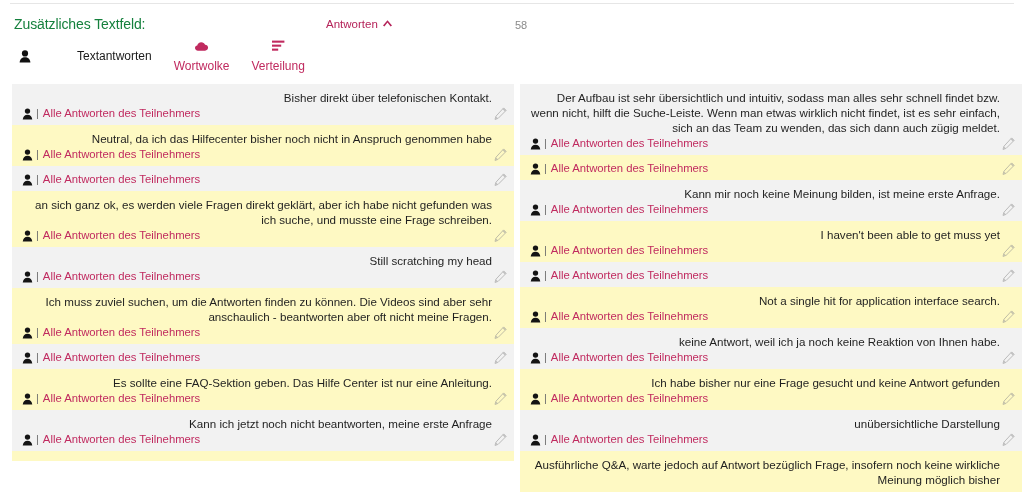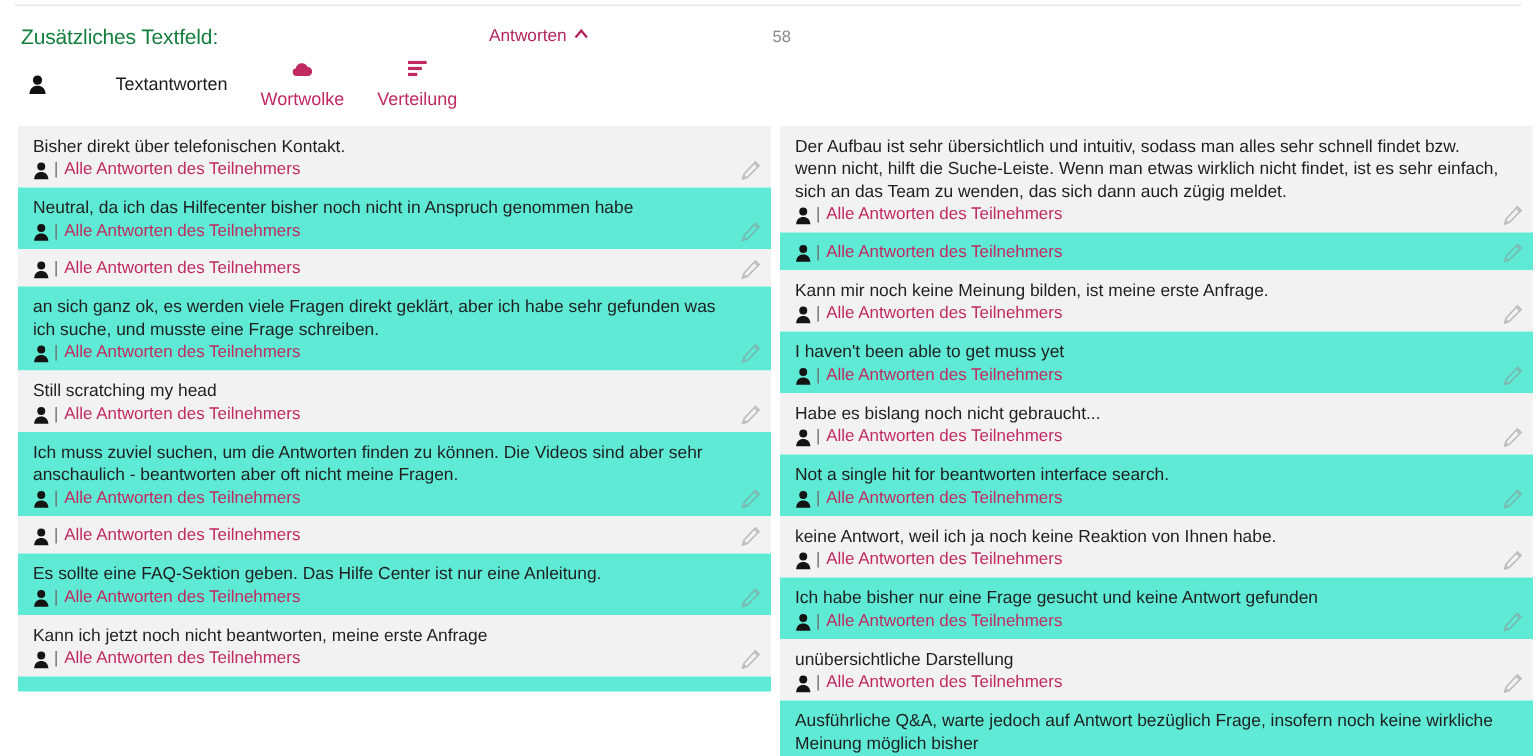--- a/index.html
+++ b/index.html
@@ -89,27 +89,28 @@
     width: 1024px;
     height: 420px;
     display: flex;
     gap: 0px;
     overflow: hidden;
   }
   .col {
     width: 502px;
     flex: 0 0 502px;
     overflow: hidden;
+    text-align: right;
   }
   .col-left { margin-left: 12px; }
   .col-right { margin-left: 6px; }
   .resp {
     padding: 6px 22px 4px 10px;
     position: relative;
-    background: #5eead4;
+    background: #fef9c3;
   }
   .resp.alt { background: #f2f2f2; }
   .resp-text {
     font-size: 11.6px;
     line-height: 15px;
     color: #1f1f1f;
     margin: 0 0 1px 0;
     word-wrap: break-word;
   }
   .resp-meta {
@@ -249,21 +250,21 @@
           </div>
           <span class="edit-icon">
             <svg width="13" height="13" viewBox="0 0 13 13">
               <path d="M9.6 0.9 L12.1 3.4 L4.1 11.4 L1.0 12.4 L1.9 9.3 Z" fill="none" stroke="#8d8d8d" stroke-width="1"></path>
               <path d="M9.6 0.9 L12.1 3.4 L10.9 4.6 L8.4 2.1 Z" fill="#9a9a9a"></path>
               <path d="M1.9 9.3 L1.0 12.4 L4.1 11.4 Z" fill="#9a9a9a"></path>
             </svg>
           </span>
         </div>
         <div class="resp">
-          <div class="resp-text">an sich ganz ok, es werden viele Fragen direkt geklärt, aber ich habe sehr gefunden was ich suche, und musste eine Frage schreiben.</div>
+          <div class="resp-text">an sich ganz ok, es werden viele Fragen direkt geklärt, aber ich habe nicht gefunden was ich suche, und musste eine Frage schreiben.</div>
           <div class="resp-meta">
             <span class="person-icon">
               <svg width="11" height="12" viewBox="0 0 12 13">
                 <circle cx="6" cy="3.3" r="2.9" fill="#141414"></circle>
                 <path d="M0.8 12.5 C1.1 9.0 3.2 7.3 6 7.3 C8.8 7.3 10.9 9.0 11.2 12.5 Z" fill="#141414"></path>
               </svg>
             </span>
             <span class="meta-sep">|</span>
             <span class="meta-link">Alle Antworten des Teilnehmers</span>
           </div>
@@ -450,41 +451,40 @@
           </div>
           <span class="edit-icon">
             <svg width="13" height="13" viewBox="0 0 13 13">
               <path d="M9.6 0.9 L12.1 3.4 L4.1 11.4 L1.0 12.4 L1.9 9.3 Z" fill="none" stroke="#8d8d8d" stroke-width="1"></path>
               <path d="M9.6 0.9 L12.1 3.4 L10.9 4.6 L8.4 2.1 Z" fill="#9a9a9a"></path>
               <path d="M1.9 9.3 L1.0 12.4 L4.1 11.4 Z" fill="#9a9a9a"></path>
             </svg>
           </span>
         </div>
         <div class="resp alt">
-          <div class="resp-text">Habe es bislang noch nicht gebraucht...</div>
-          <div class="resp-meta">
-            <span class="person-icon">
-              <svg width="11" height="12" viewBox="0 0 12 13">
-                <circle cx="6" cy="3.3" r="2.9" fill="#141414"></circle>
-                <path d="M0.8 12.5 C1.1 9.0 3.2 7.3 6 7.3 C8.8 7.3 10.9 9.0 11.2 12.5 Z" fill="#141414"></path>
-              </svg>
-            </span>
-            <span class="meta-sep">|</span>
-            <span class="meta-link">Alle Antworten des Teilnehmers</span>
-          </div>
-          <span class="edit-icon">
-            <svg width="13" height="13" viewBox="0 0 13 13">
-              <path d="M9.6 0.9 L12.1 3.4 L4.1 11.4 L1.0 12.4 L1.9 9.3 Z" fill="none" stroke="#8d8d8d" stroke-width="1"></path>
-              <path d="M9.6 0.9 L12.1 3.4 L10.9 4.6 L8.4 2.1 Z" fill="#9a9a9a"></path>
-              <path d="M1.9 9.3 L1.0 12.4 L4.1 11.4 Z" fill="#9a9a9a"></path>
-            </svg>
-          </span>
-        </div>
-        <div class="resp">
-          <div class="resp-text">Not a single hit for beantworten interface search.</div>
+          <div class="resp-meta">
+            <span class="person-icon">
+              <svg width="11" height="12" viewBox="0 0 12 13">
+                <circle cx="6" cy="3.3" r="2.9" fill="#141414"></circle>
+                <path d="M0.8 12.5 C1.1 9.0 3.2 7.3 6 7.3 C8.8 7.3 10.9 9.0 11.2 12.5 Z" fill="#141414"></path>
+              </svg>
+            </span>
+            <span class="meta-sep">|</span>
+            <span class="meta-link">Alle Antworten des Teilnehmers</span>
+          </div>
+          <span class="edit-icon">
+            <svg width="13" height="13" viewBox="0 0 13 13">
+              <path d="M9.6 0.9 L12.1 3.4 L4.1 11.4 L1.0 12.4 L1.9 9.3 Z" fill="none" stroke="#8d8d8d" stroke-width="1"></path>
+              <path d="M9.6 0.9 L12.1 3.4 L10.9 4.6 L8.4 2.1 Z" fill="#9a9a9a"></path>
+              <path d="M1.9 9.3 L1.0 12.4 L4.1 11.4 Z" fill="#9a9a9a"></path>
+            </svg>
+          </span>
+        </div>
+        <div class="resp">
+          <div class="resp-text">Not a single hit for application interface search.</div>
           <div class="resp-meta">
             <span class="person-icon">
               <svg width="11" height="12" viewBox="0 0 12 13">
                 <circle cx="6" cy="3.3" r="2.9" fill="#141414"></circle>
                 <path d="M0.8 12.5 C1.1 9.0 3.2 7.3 6 7.3 C8.8 7.3 10.9 9.0 11.2 12.5 Z" fill="#141414"></path>
               </svg>
             </span>
             <span class="meta-sep">|</span>
             <span class="meta-link">Alle Antworten des Teilnehmers</span>
           </div>

